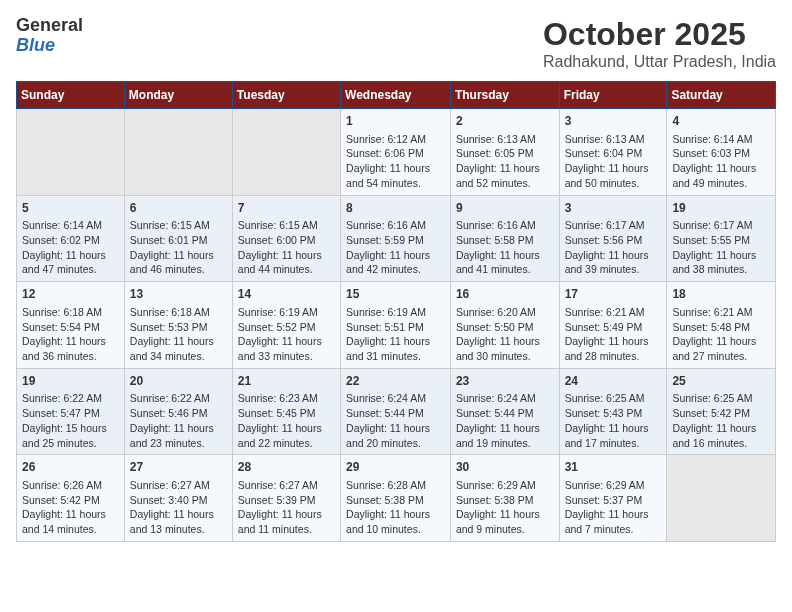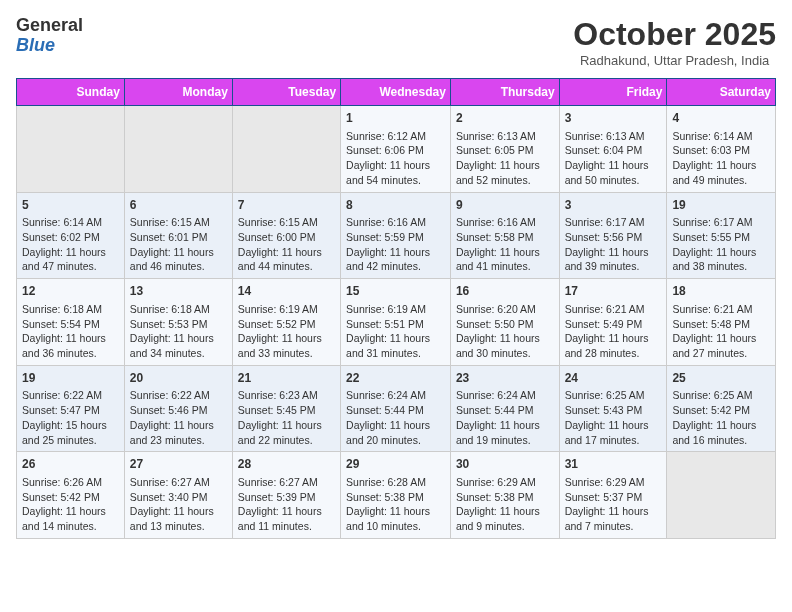--- a/index.html
+++ b/index.html
@@ -15,42 +15,42 @@
       justify-content: space-between;
       align-items: flex-start;
       margin-bottom: 10px;
     }
     .logo {
       display: flex;
       align-items: center;
       gap: 4px;
     }
     .title-block {
-      text-align: center;
+      text-align: left;
     }
     .month-title {
       font-size: 32px;
       font-weight: bold;
       color: #333;
     }
     .subtitle {
-      font-size: 13px;
+      font-size: 16px;
       color: #555;
     }
     table {
       width: 100%;
       border-collapse: collapse;
     }
     thead tr th {
-      background-color: #d946ef;
+      background-color: #7f1d1d;
       color: #fff;
       font-size: 12px;
       font-weight: bold;
       padding: 6px 4px;
-      text-align: right;
+      text-align: left;
       border: 1px solid #1a5090;
     }
     tbody tr td {
       border: 1px solid #ccc;
       vertical-align: top;
       padding: 4px 5px;
       width: 113px;
       min-height: 70px;
       background: #fff;
       font-size: 10.5px;

